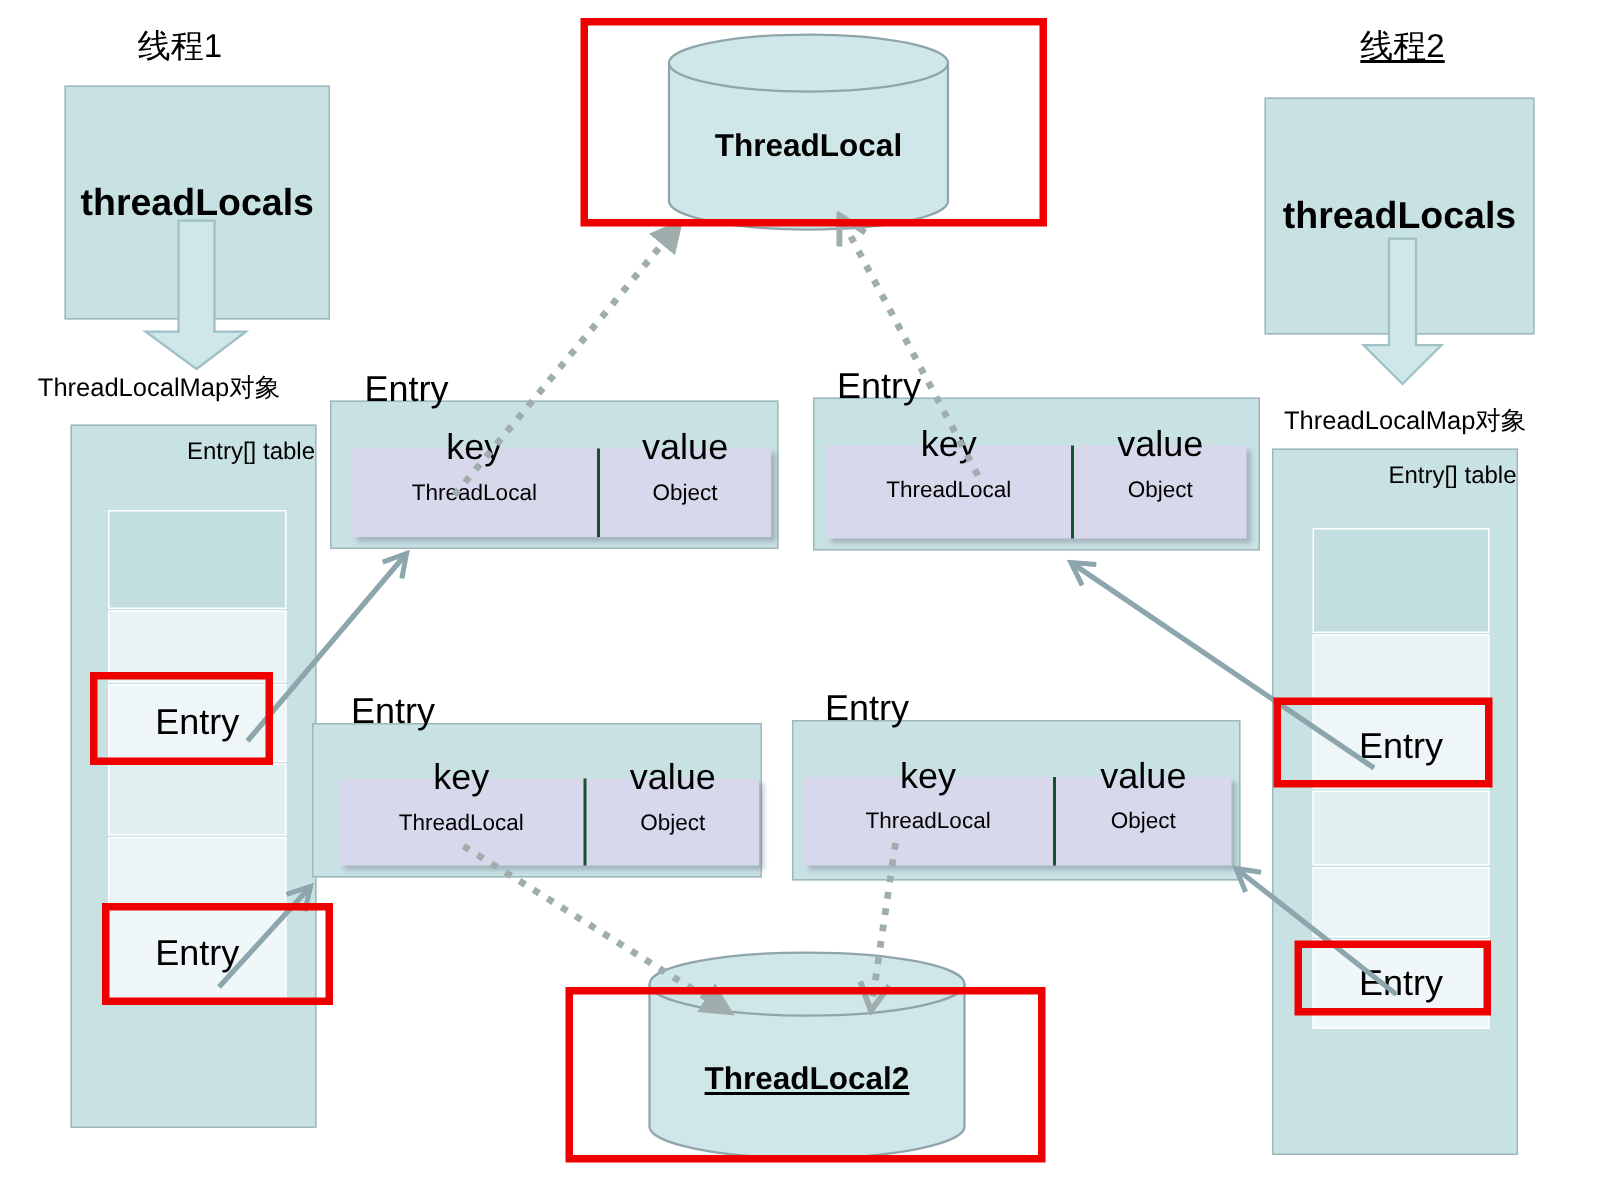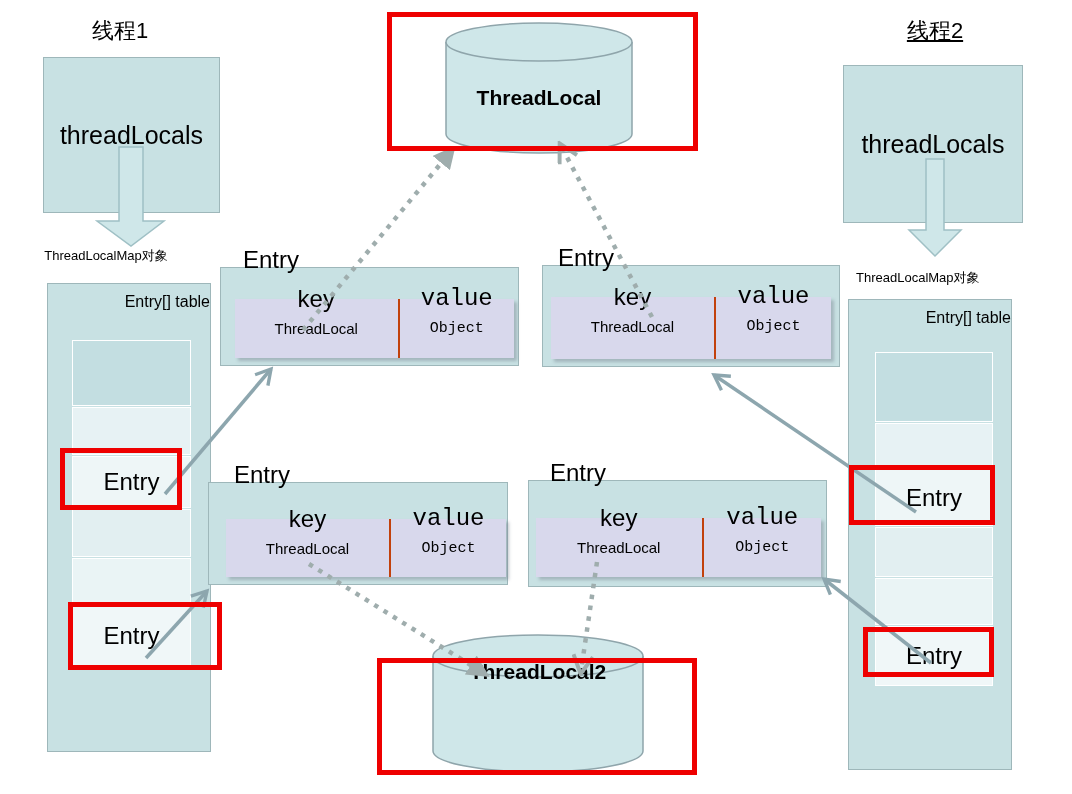--- a/index.html
+++ b/index.html
@@ -4,45 +4,45 @@
 <style>
   html,body { margin:0; padding:0; background:#ffffff; }
   .canvas {
     position:relative; width:1072px; height:794px; background:#ffffff;
     font-family:"Liberation Sans", sans-serif; color:#000; overflow:hidden;padding-left:47px;
   }
   .abs { position:absolute; }
 
   
   .thread-title { font-size:22px; text-align:center; z-index:3; }
-  .map-label { font-size:13px; z-index:3; white-space:nowrap; }
+  .map-label { font-size:17px; z-index:3; white-space:nowrap; }
 
   
   .tealbox {
     background:#c8e1e3; border:1px solid #9eb7ba; z-index:1;
   }
-  .field-box { display:flex; align-items:center; justify-content:center; font-size:25px; }
+  .field-box { display:flex; align-items:center; justify-content:center; font-size:25px;font-weight:bold; }
 
   
   .tallbox { background:#c8e1e3; border:1px solid #9eb7ba; z-index:1; }
   .tall-label { margin-top:9px; text-align:right; font-size:16px; }
   .innercol { position:absolute; }
   .cell { border:1px solid #ffffff; margin-bottom:1px; }
   .cell.entry { display:flex; align-items:center; justify-content:center; font-size:24px; }
 
   
   .etable { position:absolute; background:#c8e1e3; border:1px solid #9eb7ba; z-index:1; }
   .etitle { position:absolute; top:-22px; left:22px; font-size:24px; }
   .lav {
     position:absolute; left:14px; right:4px; top:31px; bottom:7px;
     background:#d8d8ec; box-shadow:3px 3px 3px rgba(120,130,145,0.45);
     display:flex;
   }
   .lcol { flex:1; position:relative; text-align:center;margin-left:24px; }
-  .lcol + .lcol { border-left:2px solid #c2410c;font-family:Liberation Mono, monospace; }
+  .lcol + .lcol { border-left:2px solid #14532d; }
   .lhdr { font-size:24px; margin-top:-14px; line-height:28px; }
   .lcel { font-size:15px; margin-top:7px; }
 
   
   .cyl { z-index:2; }
   .cyl-label { z-index:3; text-align:center; font-weight:bold; font-size:21px; }
 
   
   .redbox { border:5px solid #ee0000; z-index:6; pointer-events:none; }
 
@@ -188,21 +188,21 @@
   <svg class="abs cyl" style="left:443px; top:20px;" width="192" height="136" viewBox="0 0 192 136">
     <path d="M3,22 L3,114 A93,19 0 0 0 189,114 L189,22" fill="#cfe7e9" stroke="#8fa5ab" stroke-width="1.5"></path>
     <ellipse cx="96" cy="22" rx="93" ry="19" fill="#cfe7e9" stroke="#8fa5ab" stroke-width="1.5"></ellipse>
   </svg>
   <div class="abs cyl-label" style="left:443px; top:86px; width:192px;">ThreadLocal</div>
 
   <svg class="abs cyl" style="left:431px; top:632px;" width="214" height="143" viewBox="0 0 214 143">
     <path d="M2,24 L2,119 A105,21 0 0 0 212,119 L212,24" fill="#cfe7e9" stroke="#8fa5ab" stroke-width="1.5"></path>
     <ellipse cx="107" cy="24" rx="105" ry="21" fill="#cfe7e9" stroke="#8fa5ab" stroke-width="1.5"></ellipse>
   </svg>
-  <div class="abs cyl-label" style="left:431px; top:660px; width:214px;">ThreadLocal2</div>
+  <div class="abs cyl-label" style="left:431px; top:708px; width:214px;text-decoration:underline;">ThreadLocal2</div>
 
   <div class="abs redbox" style="left:387px; top:12px; width:301px; height:129px;"></div>
   <div class="abs redbox" style="left:377px; top:658px; width:310px; height:107px;"></div>
   <div class="abs redbox" style="left:60px; top:448px; width:112px; height:52px;"></div>
   <div class="abs redbox" style="left:68px; top:602px; width:144px; height:58px;"></div>
   <div class="abs redbox" style="left:849px; top:465px; width:136px; height:50px;"></div>
   <div class="abs redbox" style="left:863px; top:627px; width:121px; height:40px;"></div>
 
 </div>
 

